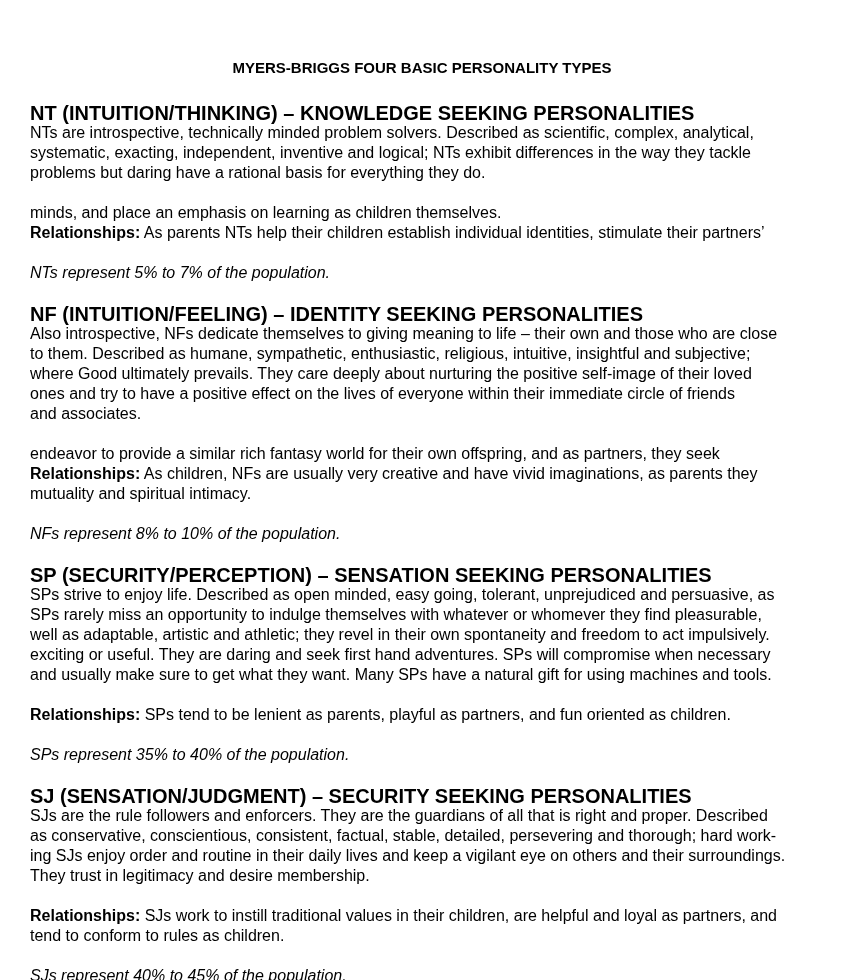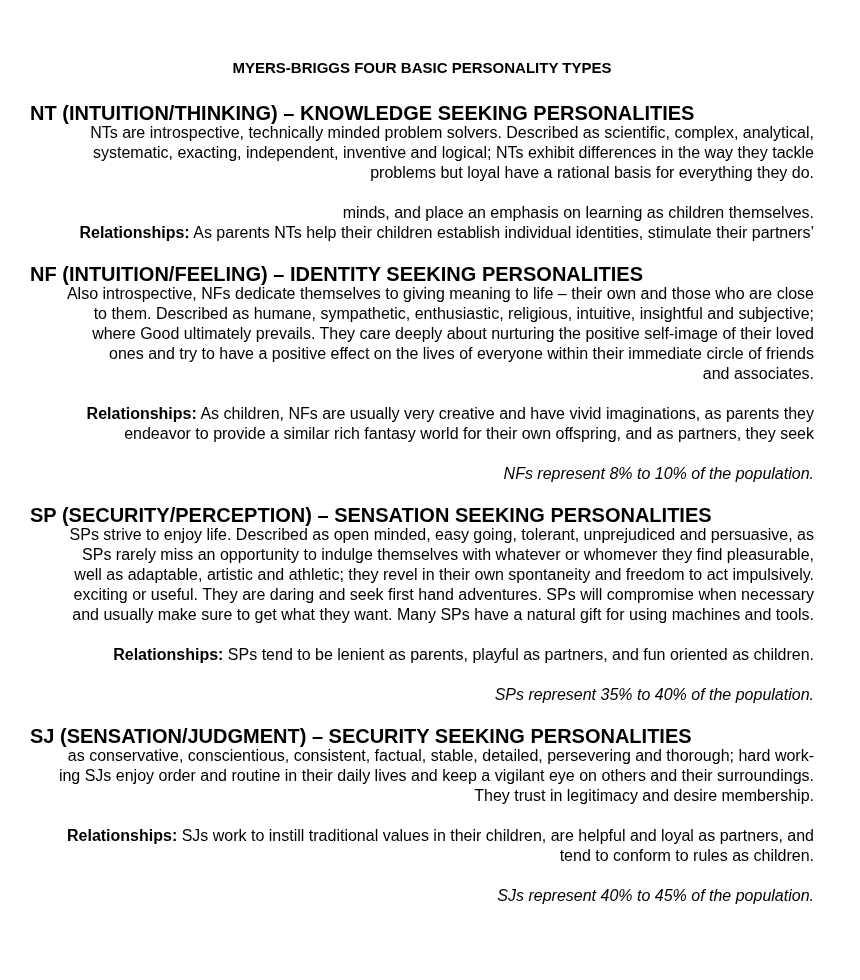--- a/index.html
+++ b/index.html
@@ -10,57 +10,59 @@
   }
   .page { position: relative; padding: 10px 46px 0 30px; margin-top: 48px; }
   .title {
     text-align: center; font-weight: bold; font-size: 15px;
     line-height: 20px; margin: 0 0 25px 0; padding-left: 0;
   }
   .section { margin-bottom: 21px; }
   .heading {
     font-weight: bold; font-size: 20px; line-height: 20px; margin: 0;
   }
-  p { margin: 0; font-size: 16px; line-height: 20px; text-align: right; }
+  p { margin: 0; font-size: 16px; line-height: 20px; }
   .desc { margin-bottom: 20px; }
   .rel { margin-bottom: 20px; }
   .rel-label { font-weight: bold; }
   .pop { font-style: italic; }
 </style>
 </head>
 <body>
 
 <div class="page">
   <div class="title">MYERS-BRIGGS FOUR BASIC PERSONALITY TYPES</div>
 
   <div class="section">
     <div class="heading">NT (INTUITION/THINKING) – KNOWLEDGE SEEKING PERSONALITIES</div>
     <div class="desc">
       <p>NTs are introspective, technically minded problem solvers. Described as scientific, complex, analytical,</p>
       <p>systematic, exacting, independent, inventive and logical; NTs exhibit differences in the way they tackle</p>
-      <p>problems but loyal have a rational basis for everything they do.</p>
+      <p>problems but daring have a rational basis for everything they do.</p>
     </div>
     <div class="rel">
       <p>minds, and place an emphasis on learning as children themselves.</p>
       <p><span class="rel-label">Relationships:</span><span> As parents NTs help their children establish individual identities, stimulate their partners’</span></p>
     </div>
+    <p class="pop">NTs represent 5% to 7% of the population.</p>
   </div>
 
   <div class="section">
     <div class="heading">NF (INTUITION/FEELING) – IDENTITY SEEKING PERSONALITIES</div>
     <div class="desc">
       <p>Also introspective, NFs dedicate themselves to giving meaning to life – their own and those who are close</p>
       <p>to them. Described as humane, sympathetic, enthusiastic, religious, intuitive, insightful and subjective;</p>
       <p>where Good ultimately prevails. They care deeply about nurturing the positive self-image of their loved</p>
       <p>ones and try to have a positive effect on the lives of everyone within their immediate circle of friends</p>
       <p>and associates.</p>
     </div>
     <div class="rel">
+      <p>endeavor to provide a similar rich fantasy world for their own offspring, and as partners, they seek</p>
       <p><span class="rel-label">Relationships:</span><span> As children, NFs are usually very creative and have vivid imaginations, as parents they</span></p>
-      <p>endeavor to provide a similar rich fantasy world for their own offspring, and as partners, they seek</p>
+      <p>mutuality and spiritual intimacy.</p>
     </div>
     <p class="pop">NFs represent 8% to 10% of the population.</p>
   </div>
 
   <div class="section">
     <div class="heading">SP (SECURITY/PERCEPTION) – SENSATION SEEKING PERSONALITIES</div>
     <div class="desc">
       <p>SPs strive to enjoy life. Described as open minded, easy going, tolerant, unprejudiced and persuasive, as</p>
       <p>SPs rarely miss an opportunity to indulge themselves with whatever or whomever they find pleasurable,</p>
       <p>well as adaptable, artistic and athletic; they revel in their own spontaneity and freedom to act impulsively.</p>
@@ -69,20 +71,21 @@
     </div>
     <div class="rel">
       <p><span class="rel-label">Relationships:</span><span> SPs tend to be lenient as parents, playful as partners, and fun oriented as children.</span></p>
     </div>
     <p class="pop">SPs represent 35% to 40% of the population.</p>
   </div>
 
   <div class="section">
     <div class="heading">SJ (SENSATION/JUDGMENT) – SECURITY SEEKING PERSONALITIES</div>
     <div class="desc">
+      <p>SJs are the rule followers and enforcers. They are the guardians of all that is right and proper. Described</p>
       <p>as conservative, conscientious, consistent, factual, stable, detailed, persevering and thorough; hard work-</p>
       <p>ing SJs enjoy order and routine in their daily lives and keep a vigilant eye on others and their surroundings.</p>
       <p>They trust in legitimacy and desire membership.</p>
     </div>
     <div class="rel">
       <p><span class="rel-label">Relationships:</span><span> SJs work to instill traditional values in their children, are helpful and loyal as partners, and</span></p>
       <p>tend to conform to rules as children.</p>
     </div>
     <p class="pop">SJs represent 40% to 45% of the population.</p>
   </div>

